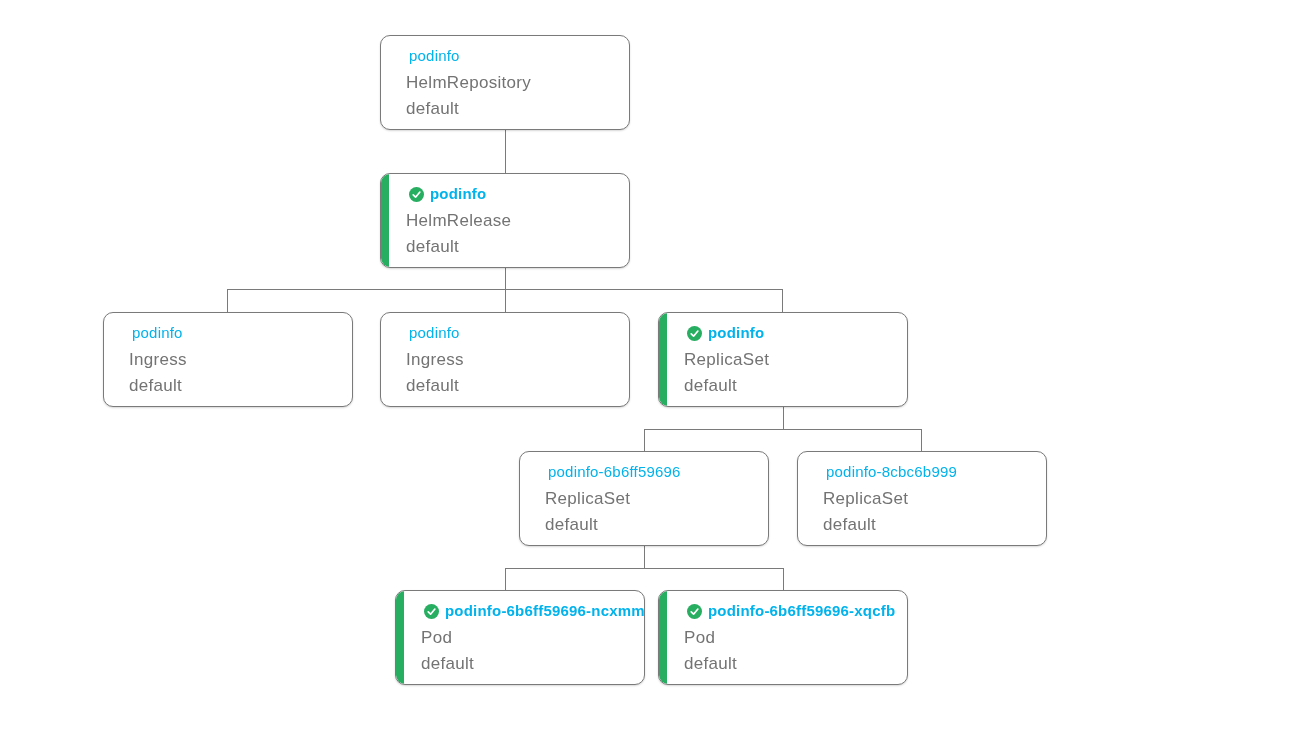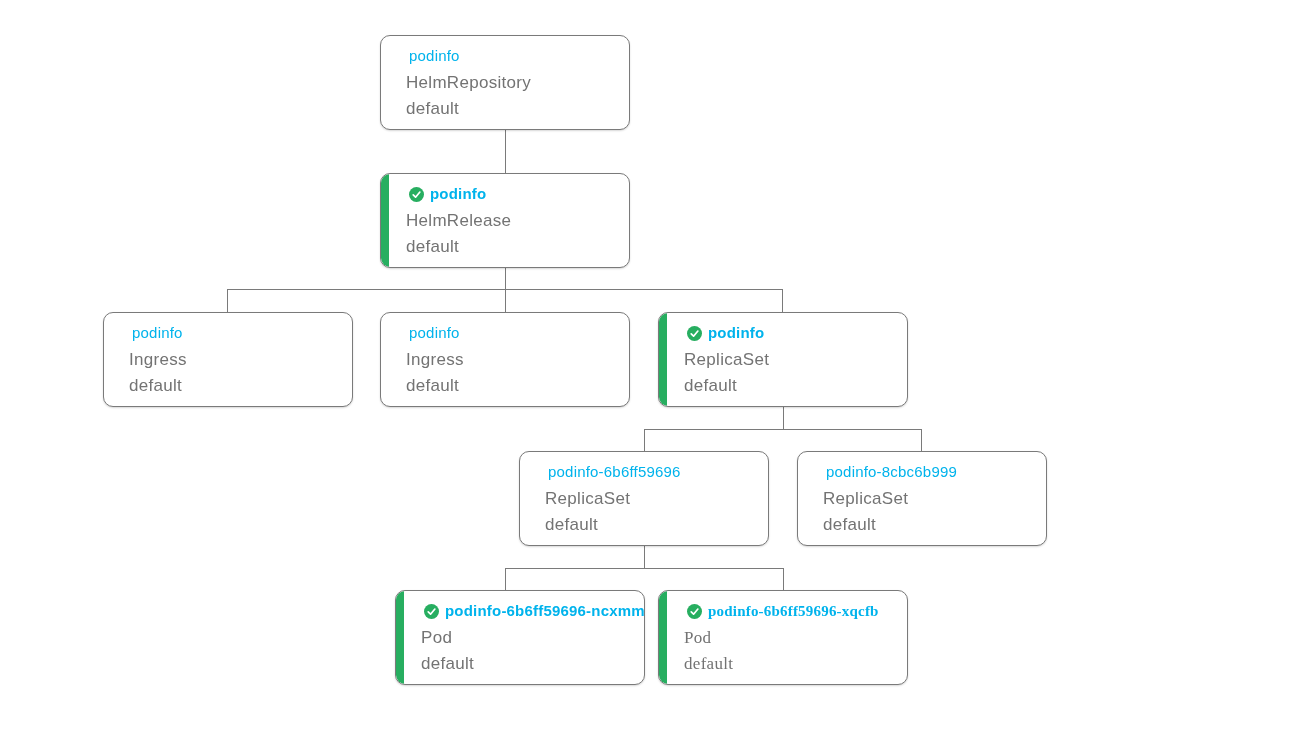--- a/index.html
+++ b/index.html
@@ -185,21 +185,21 @@
             <circle cx="8" cy="8" r="8" fill="#27ae60"></circle>
             <path d="M4.5 8.4 L7 10.9 L11.6 5.4" stroke="#ffffff" stroke-width="1.8" fill="none" stroke-linecap="round" stroke-linejoin="round"></path>
           </svg>
         <a class="node-title">podinfo-6b6ff59696-ncxmm</a>
       </div>
       <div class="node-kind">Pod</div>
       <div class="node-namespace">default</div>
     </div>
   </div>
 
-  <div class="node" style="left:658px; top:590px;font-family:Liberation Serif, serif;" data-status="success">
+  <div class="node" style="left:658px; top:590px;" data-status="success">
     <div class="status-bar"></div>
     <div class="node-body">
       <div class="title-row">
         <svg class="check-icon" viewBox="0 0 16 16">
             <circle cx="8" cy="8" r="8" fill="#27ae60"></circle>
             <path d="M4.5 8.4 L7 10.9 L11.6 5.4" stroke="#ffffff" stroke-width="1.8" fill="none" stroke-linecap="round" stroke-linejoin="round"></path>
           </svg>
         <a class="node-title">podinfo-6b6ff59696-xqcfb</a>
       </div>
       <div class="node-kind">Pod</div>

